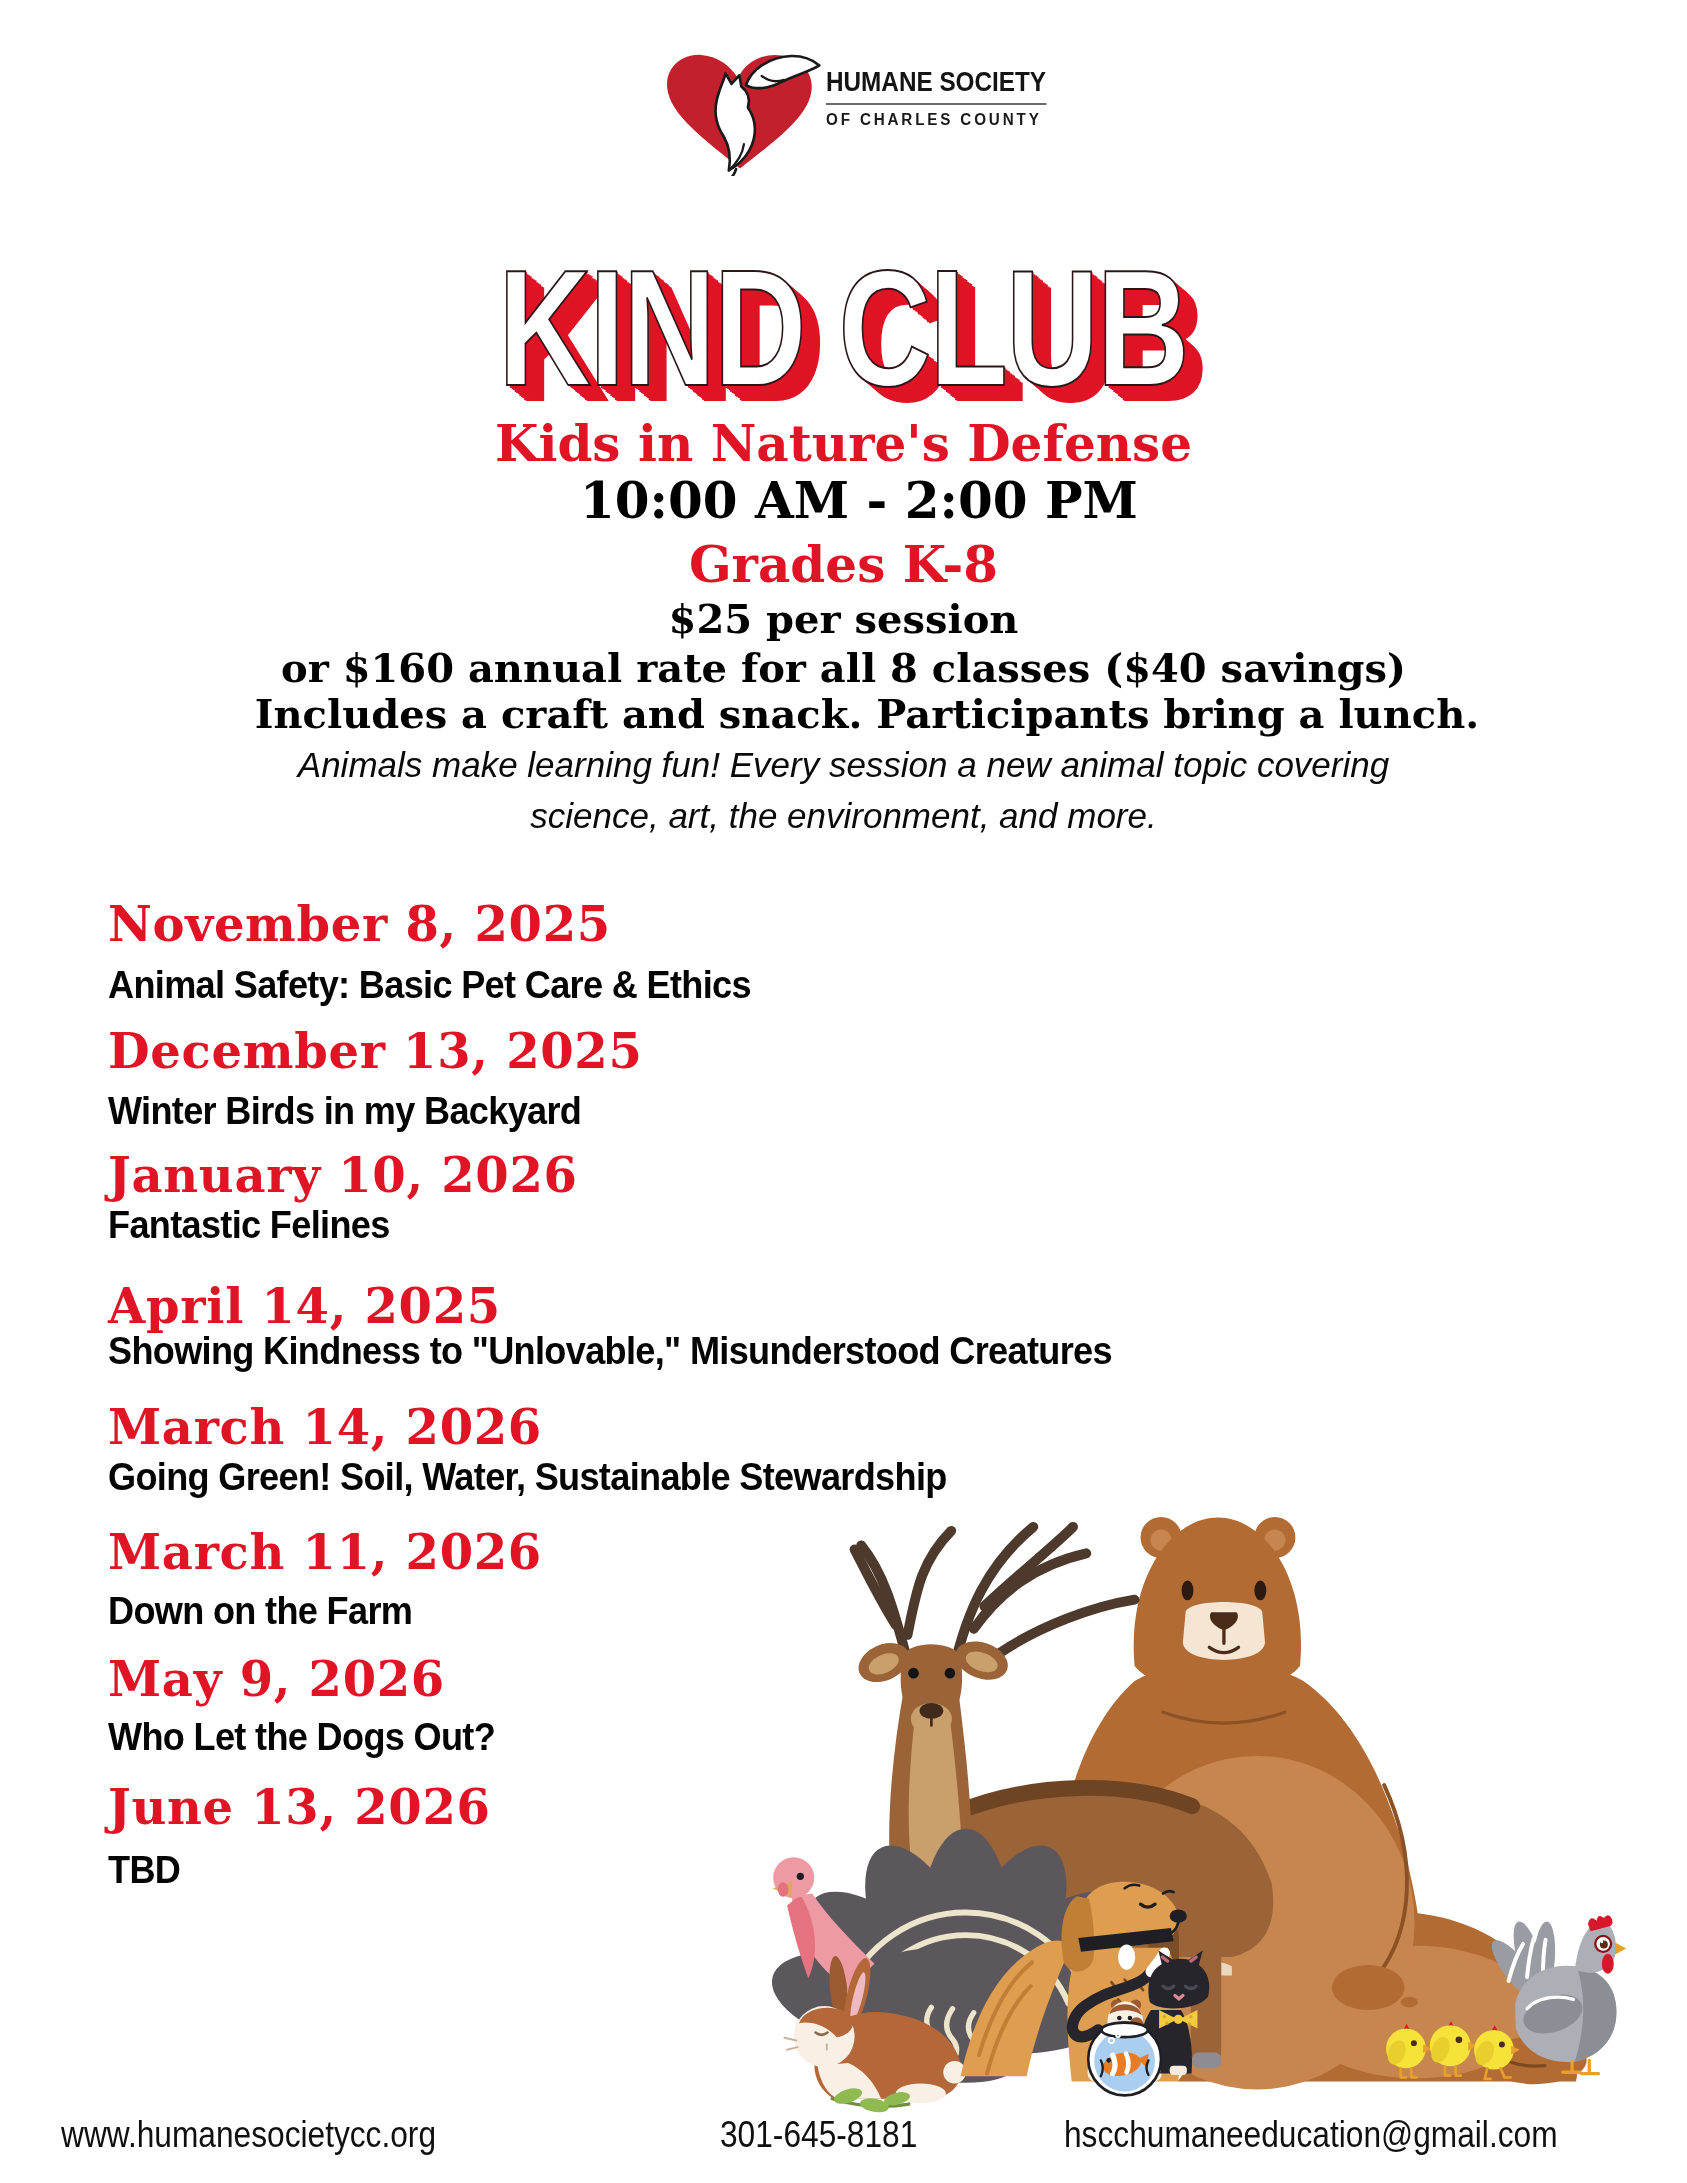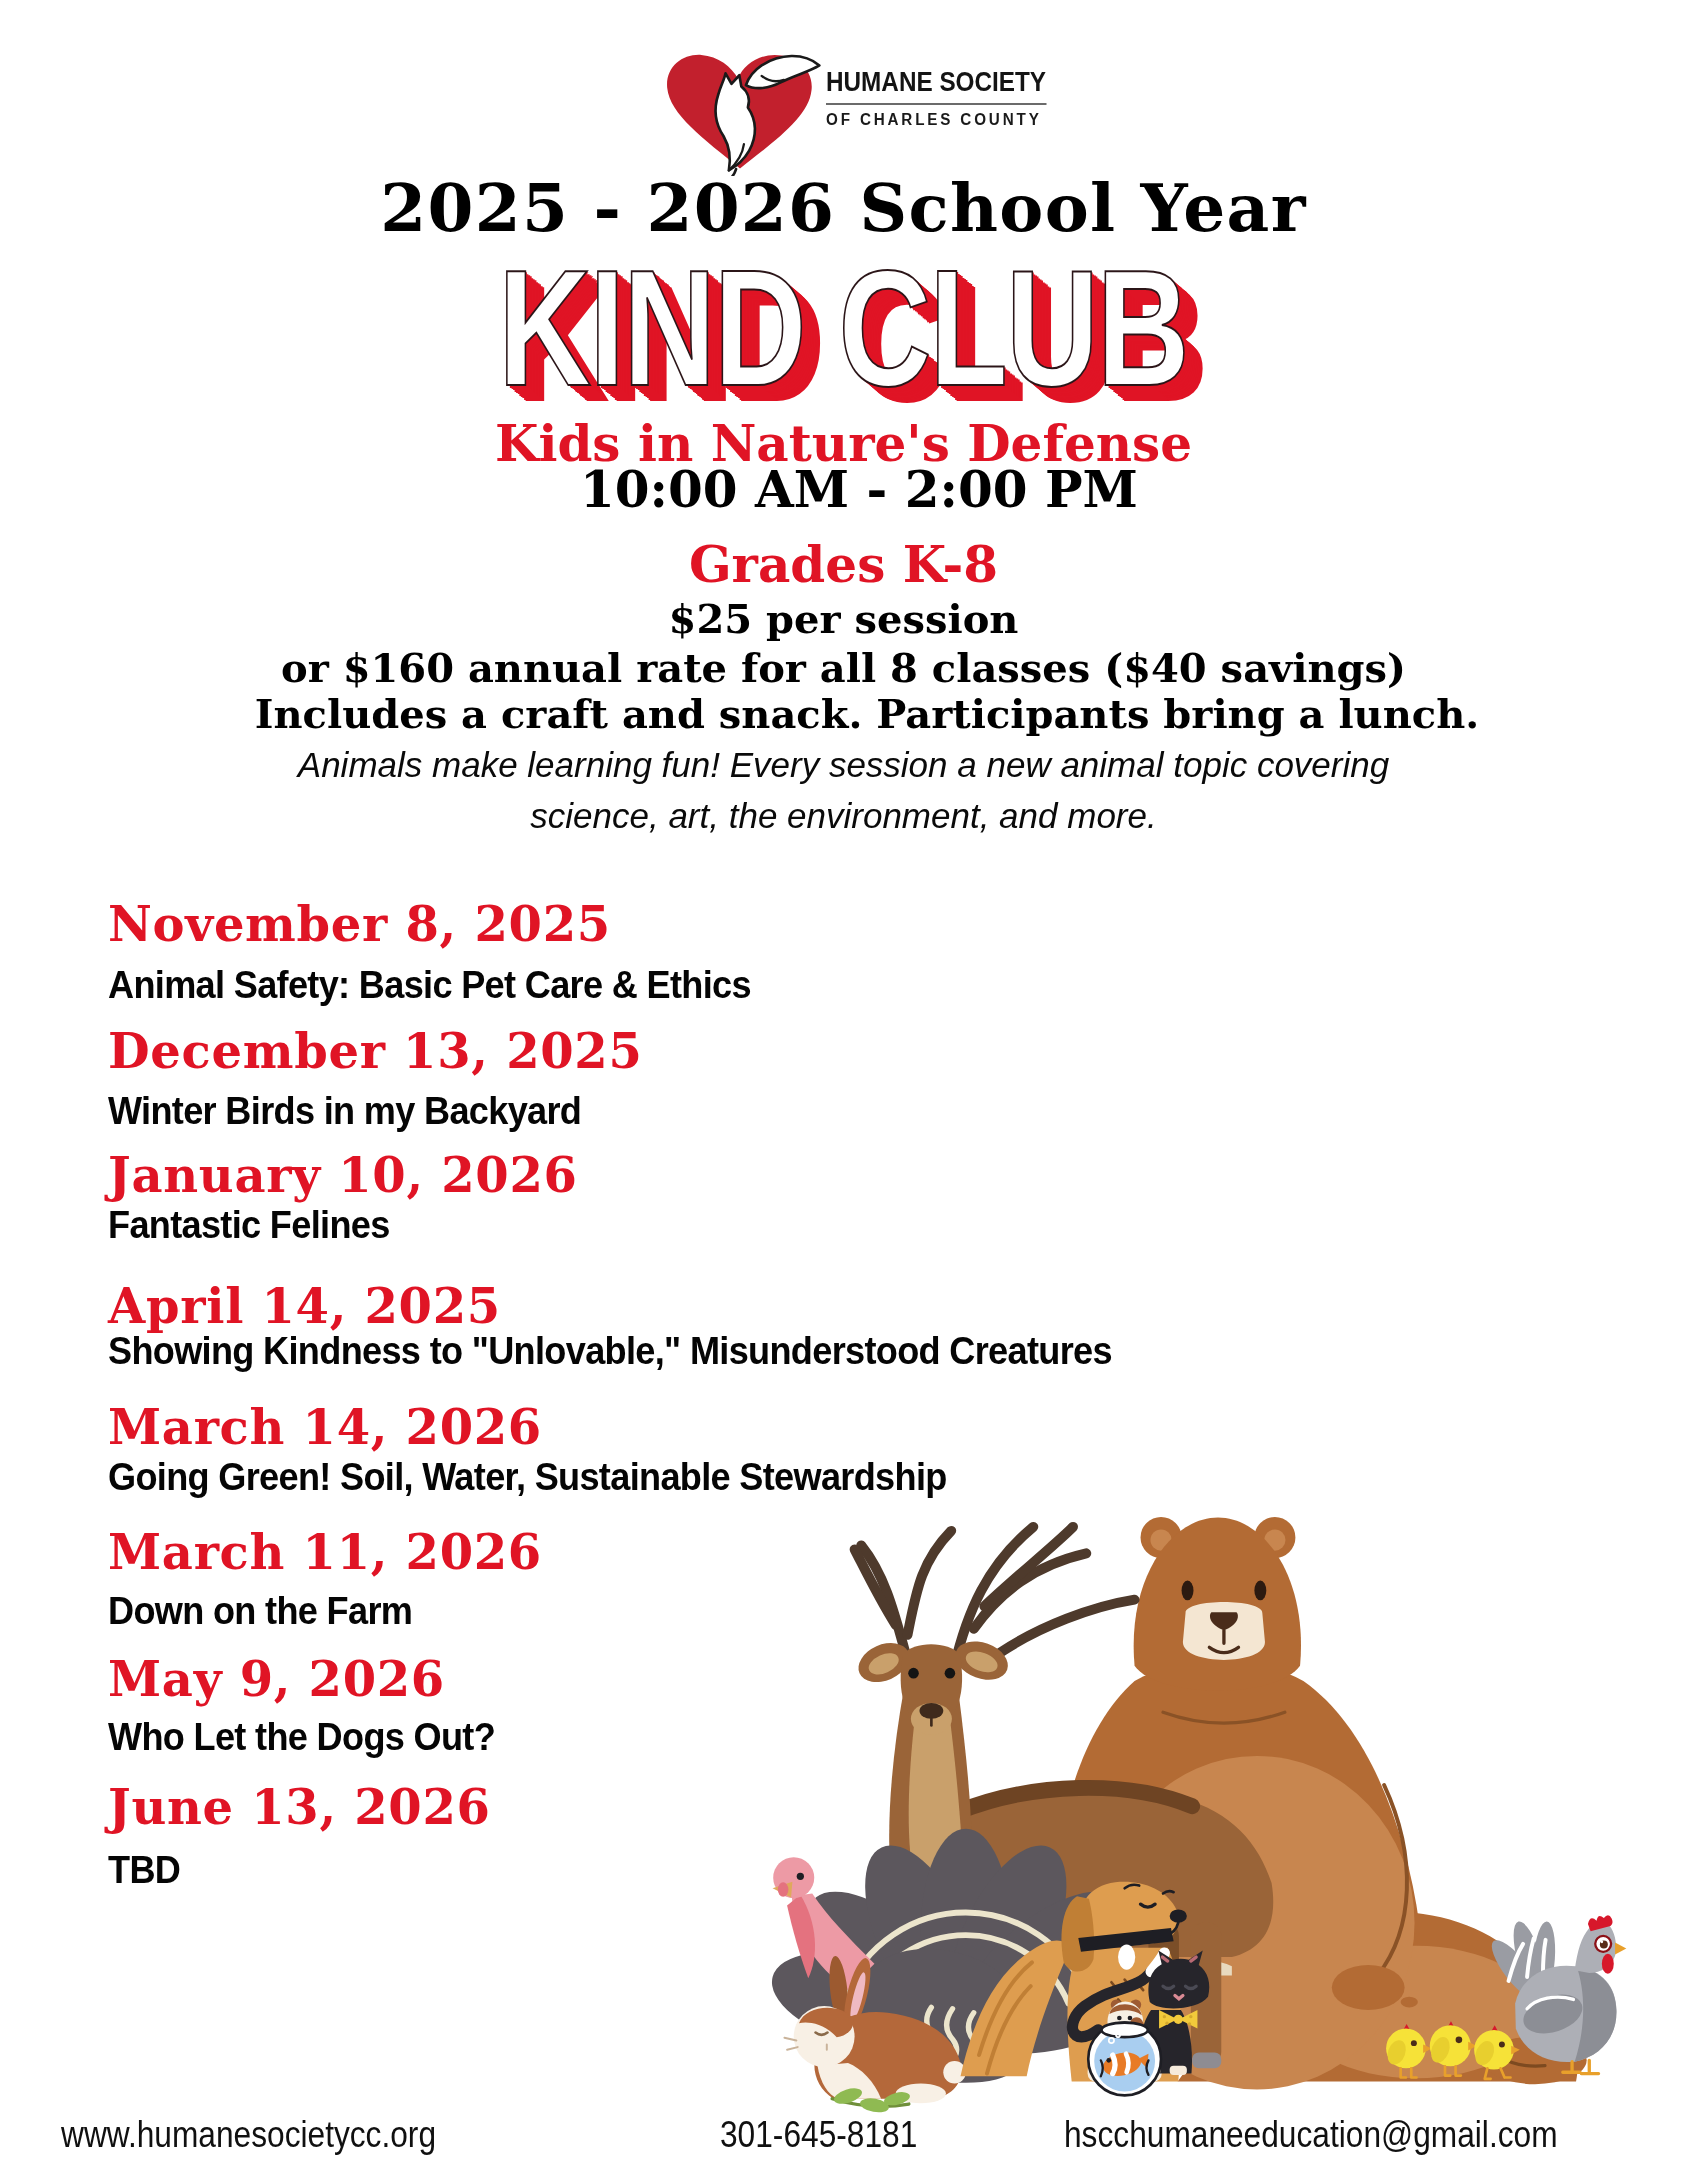--- a/index.html
+++ b/index.html
@@ -31,21 +31,21 @@
   .kind{display:inline-block;font-family:"Liberation Sans",sans-serif;font-weight:700;
         font-size:165px;line-height:1;color:#ffffff;letter-spacing:-2.6px;
         transform:scaleX(0.78);transform-origin:center top;
         -webkit-text-stroke:2px #2b1518;
         text-shadow:
           2px 1.3px 0 var(--red), 4px 2.6px 0 var(--red), 6px 4px 0 var(--red),
           8px 5.3px 0 var(--red), 10px 6.6px 0 var(--red), 12px 8px 0 var(--red),
           14px 9.3px 0 var(--red), 16px 10.6px 0 var(--red), 18px 12px 0 var(--red),
           20px 13.2px 0 var(--red), 22px 14.6px 0 var(--red), 24px 16px 0 var(--red);}
   .tagline{top:414px;font-size:50px;color:var(--red);}
-  .timerange{top:460px;font-size:50px;color:var(--black);padding-left:31px;}
+  .timerange{top:471px;font-size:50px;color:var(--black);padding-left:31px;}
   .grades{top:535px;font-size:50px;color:var(--red);}
   .price1{top:595px;font-size:40px;color:var(--black);}
   .price2{top:644px;font-size:40px;color:var(--black);}
   .includes{top:690px;font-size:40px;color:var(--black);padding-left:47px;}
   .descline{font-family:"Liberation Sans",sans-serif;font-style:italic;font-weight:400;
             font-size:35px;color:#0a0a0a;letter-spacing:0px;}
   .desc1{top:745px;}
   .desc2{top:796px;}
 
   
@@ -84,21 +84,20 @@
                C88,118 84,96 92,72 Z" fill="#ffffff" stroke="#1a1a1a" stroke-width="4" stroke-linejoin="round"></path>
       <path d="M108,188 C120,177 129,163 131,148" fill="none" stroke="#1a1a1a" stroke-width="3.5" stroke-linecap="round"></path>
       <path d="M119,186 C116,196 109,203 101,206" fill="none" stroke="#1a1a1a" stroke-width="4" stroke-linecap="round"></path>
     </svg>
     <div class="logo-textcol">
       <div><span class="logo-name">HUMANE SOCIETY</span></div>
       <div><span class="logo-sub">OF CHARLES COUNTY</span></div>
     </div>
   </div>
 
-  <div class="cline schoolyear serif">2025 - 2026 School Year</div>
 
   <div class="cline kindwrap">
     <span class="kind">KIND CLUB</span>
   </div>
 
   <div class="cline tagline serif">Kids in Nature's Defense</div>
   <div class="cline timerange serif">10:00 AM - 2:00 PM</div>
   <div class="cline grades serif">Grades K-8</div>
   <div class="cline price1 serif">$25 per session</div>
   <div class="cline price2 serif">or $160 annual rate for all 8 classes ($40 savings)</div>

